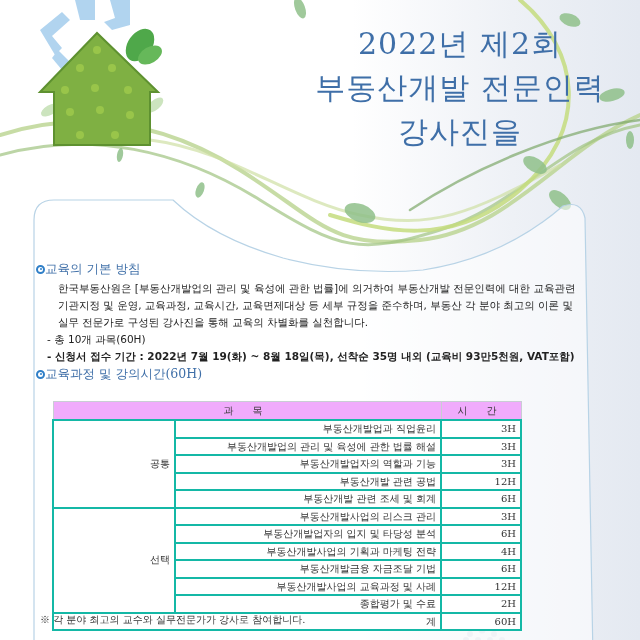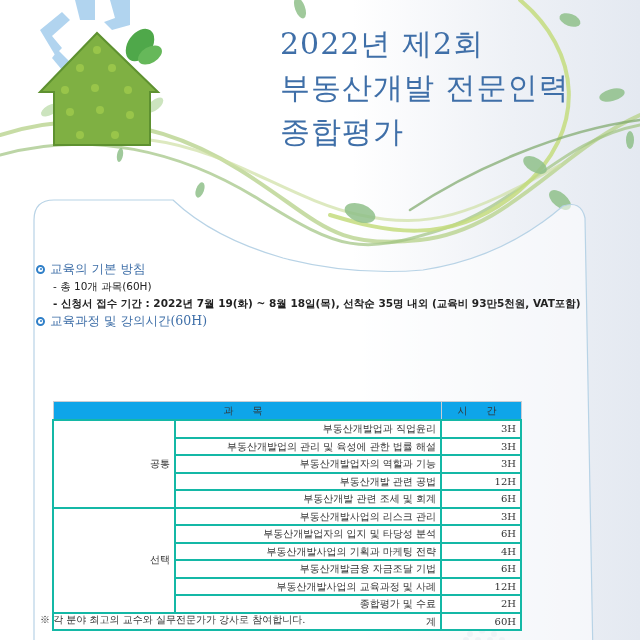--- a/index.html
+++ b/index.html
@@ -3,54 +3,54 @@
 <meta charset="utf-8">
 <style>
   html, body { margin:0; padding:0; }
   body {
     width:640px; height:640px; overflow:hidden; position:relative;
     background: linear-gradient(90deg, #ffffff 0%, #ffffff 55%, #eef1f6 80%, #e4e9f1 100%);
     font-family: "DejaVu Sans", sans-serif;
   }
   .bg-deco { position:absolute; left:0; top:0; width:640px; height:640px; pointer-events:none; }
   .title-block {
-    position:absolute; left:280px; top:22px; width:360px; text-align:left;
+    position:absolute; left:280px; top:22px; width:360px; text-align:center;
     font-family:"DejaVu Serif", serif; color:#3f6fa8; font-size:30px; line-height:44px;
     letter-spacing:1px;
   }
   .title-line { display:block; white-space:nowrap; }
   .panel {
     position:absolute; left:33px; top:198px; width:561px; height:460px;
   }
   .panel svg { position:absolute; left:0; top:0; }
   .content {
     position:absolute; left:46px; top:260px; width:545px;
     font-size:10.5px; color:#222;
   }
   .section-title {
-    display:flex; align-items:center; gap:5px;
+    display:flex; align-items:center; 
     font-family:"DejaVu Serif", serif; font-size:12.5px; color:#3f6fa8; height:18px;
   }
   .bullet-icon {
     width:9px; height:9px; border-radius:50%; border:2px solid #2f7fc8; position:relative; box-sizing:border-box; flex:none; margin-left:-10px;
   }
   .bullet-icon::after {
     content:""; position:absolute; left:1.5px; top:1.5px; width:2px; height:2px; border-radius:50%; background:#2f7fc8;
   }
   .para { margin:2px 0 0 12px; line-height:17px; width:540px; text-align:justify; text-align-last:left; }
   .para-line { display:block; white-space:nowrap; }
-  .list { margin:0 0 0 7px; line-height:17px; }
+  .list { margin:0 0 0 1px; line-height:17px; }
   .list-item { display:block; white-space:nowrap; }
   .bold { font-weight:bold; }
   table.course {
     position:absolute; left:52px; top:401px; width:470px; border-collapse:collapse;
     font-family:"DejaVu Serif", serif; font-size:10px; color:#333; background:#fff;
   }
   table.course th {
-    background:#0ea5e9; font-weight:normal; height:17px; padding:0; border:1px solid #c9cdd4;
+    background:#f0abfc; font-weight:normal; height:17px; padding:0; border:1px solid #c9cdd4;
     letter-spacing:8px; color:#333;
   }
   table.course td { border:2px solid #14b8a6; height:15.5px; padding:0 4px; line-height:15.5px;text-align:right; }
   td.cat { text-align:center; }
   td.hrs { text-align:right; padding-right:22px; width:70px; }
   td.subj { width:256px; white-space:nowrap; }
   td.total-label { text-align:center; }
   .note {
     position:absolute; left:40px; top:613px; font-family:"DejaVu Serif", serif; font-size:10px; color:#333; white-space:nowrap;
   }
@@ -124,28 +124,33 @@
 
 <div class="panel">
   <svg width="561" height="460" viewBox="0 0 561 460">
     <path d="M1 460 L1 22 Q1 2 21 2 L140 2 Q180 40 250 60 Q320 78 390 72 Q470 60 530 8 Q548 2 552 20 L560 460" fill="rgba(255,255,255,0.55)" stroke="#b8d3e6" stroke-width="1.2"></path>
   </svg>
 </div>
 
 <div class="title-block">
   <span class="title-line">2022년 제2회</span>
   <span class="title-line">부동산개발 전문인력</span>
-  <span class="title-line">종합평가</span>
+  <span class="title-line">강사진을</span>
 </div>
 
 <div class="content">
   <div class="section-title">
     <span class="bullet-icon"></span>
     <span>교육의 기본 방침</span>
   </div>
+  <div class="para">
+    <span class="para-line">한국부동산원은 [부동산개발업의 관리 및 육성에 관한 법률]에 의거하여 부동산개발 전문인력에 대한 교육관련</span>
+    <span class="para-line">기관지정 및 운영, 교육과정, 교육시간, 교육면제대상 등 세부 규정을 준수하며, 부동산 각 분야 최고의 이론 및</span>
+    <span class="para-line">실무 전문가로 구성된 강사진을 통해 교육의 차별화를 실천합니다.</span>
+  </div>
   <div class="list">
     <span class="list-item">- 총 10개 과목(60H)</span>
     <span class="list-item bold">- 신청서 접수 기간 : 2022년 7월 19(화) ~ 8월 18일(목), 선착순 35명 내외 (교육비 93만5천원, VAT포함)</span>
   </div>
   <div class="section-title" style="margin-top:0">
     <span class="bullet-icon"></span>
     <span>교육과정 및 강의시간(60H)</span>
   </div>
 </div>
 

